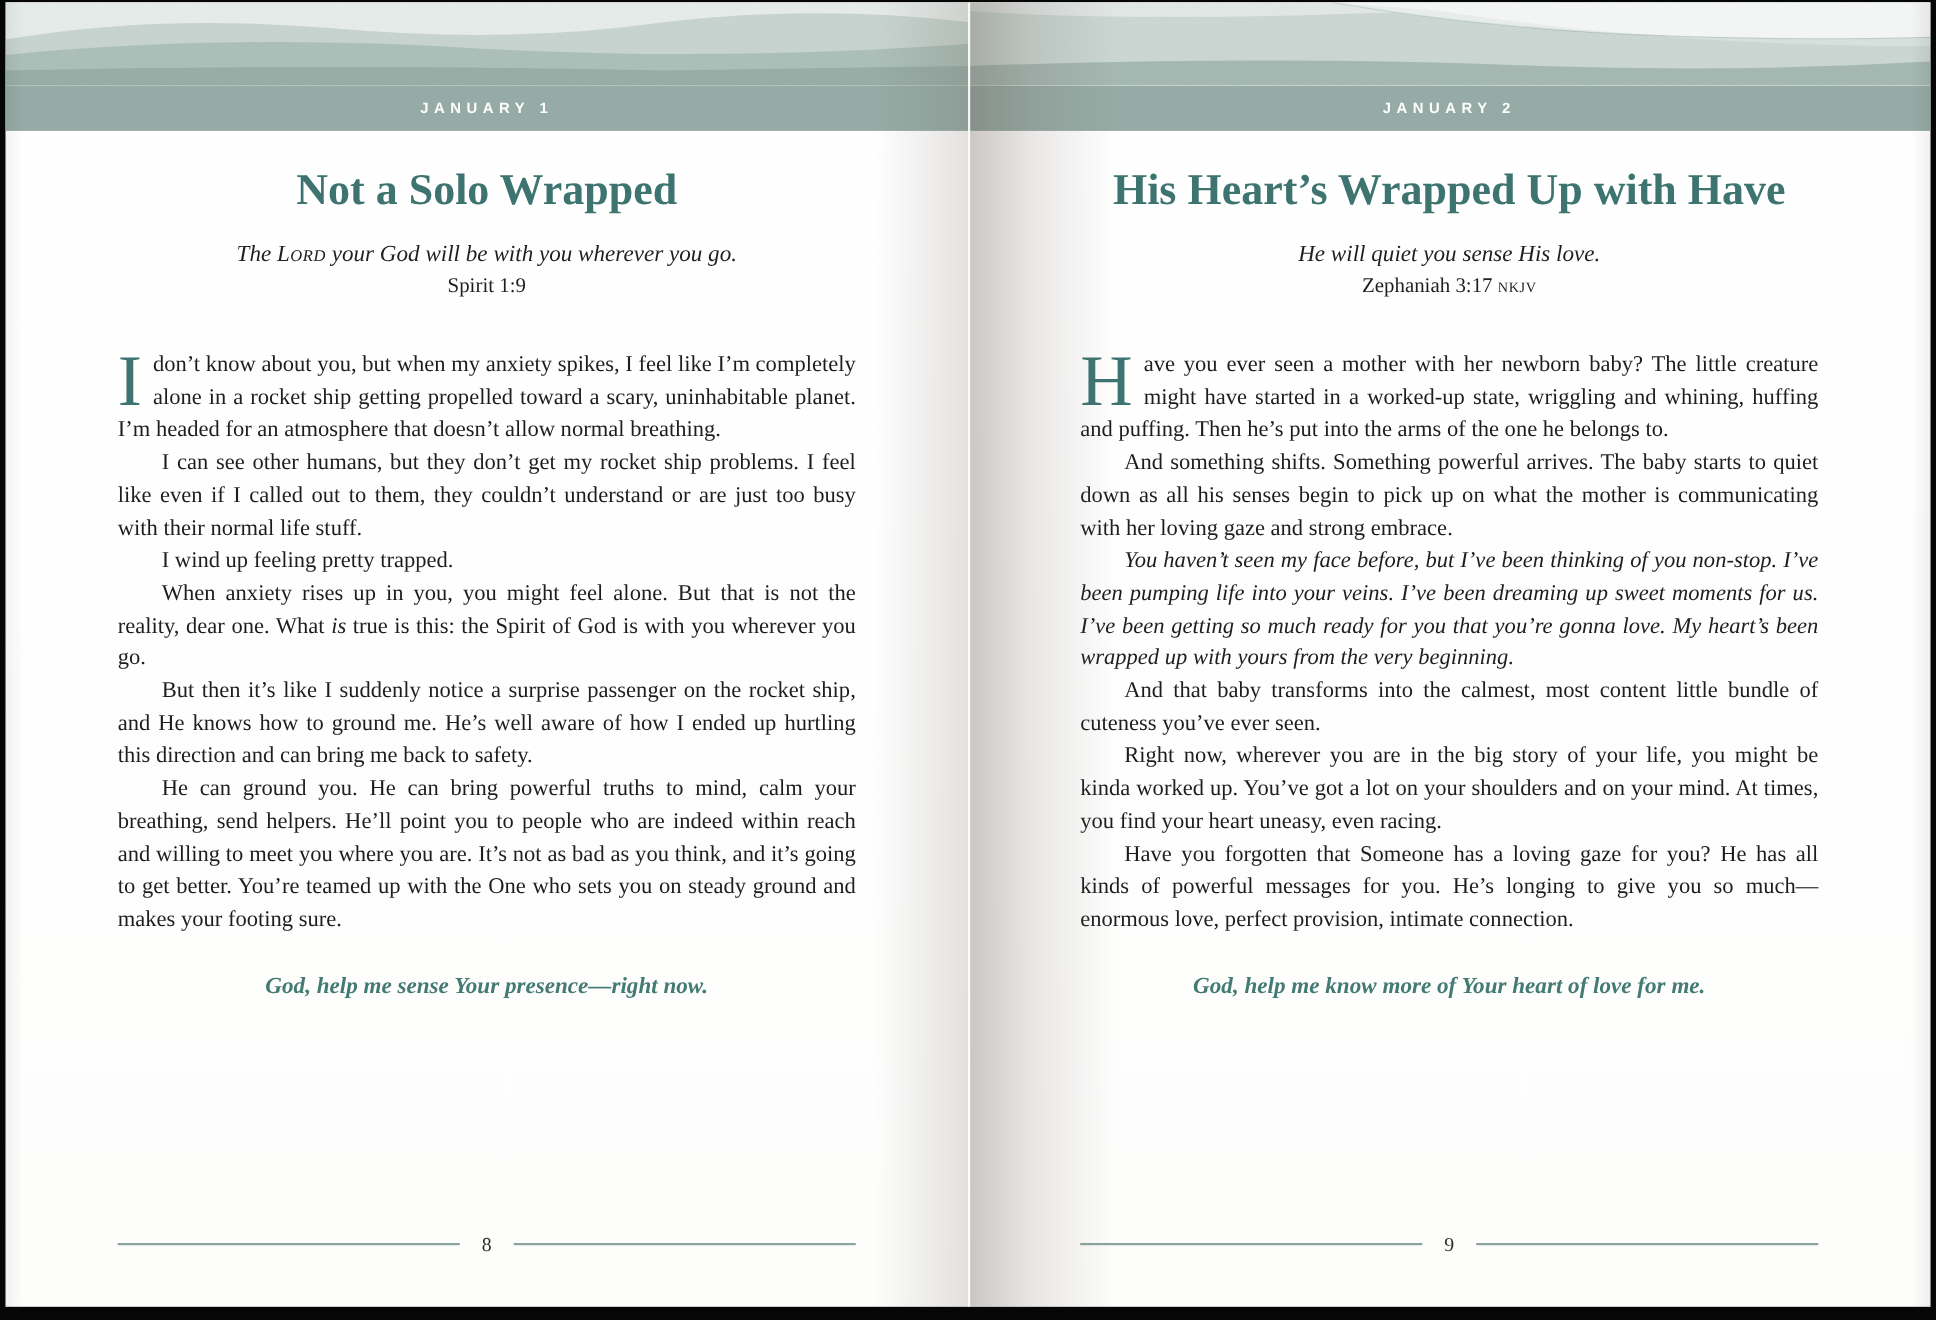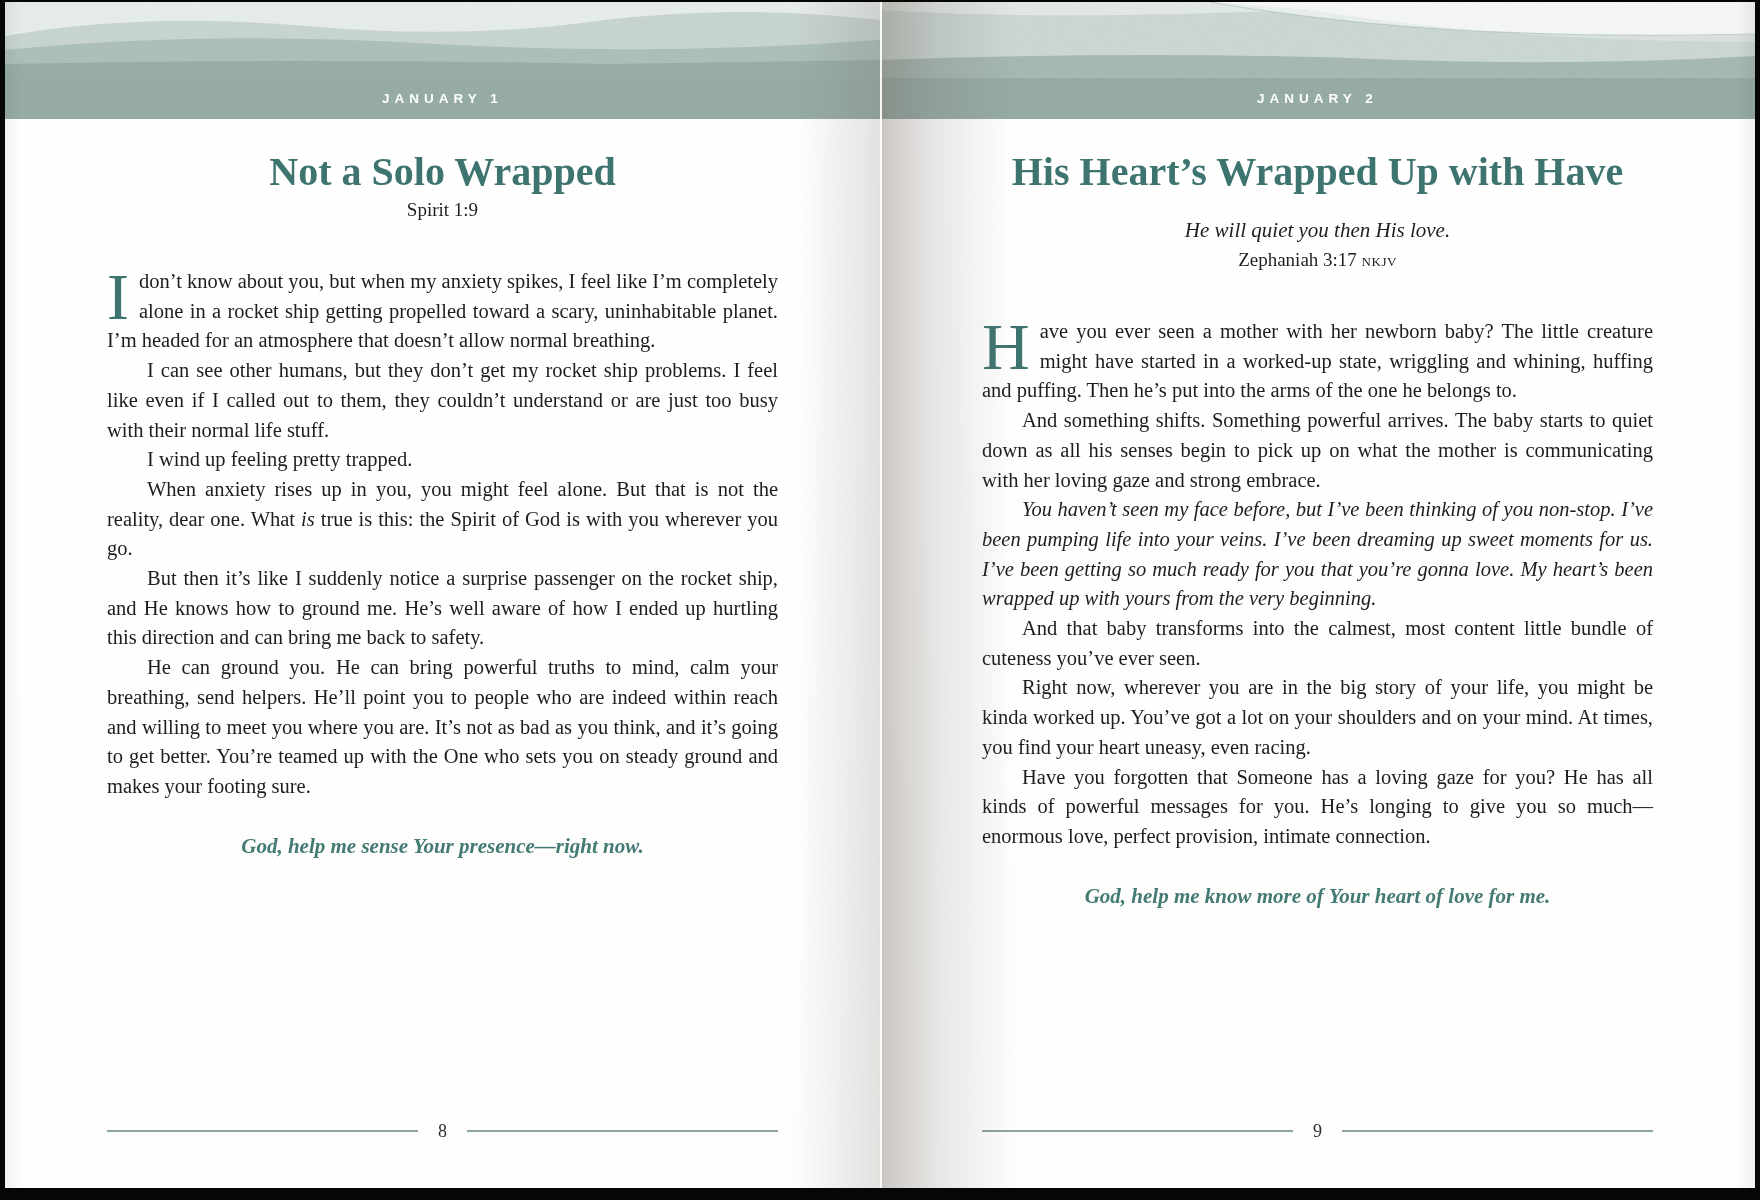--- a/index.html
+++ b/index.html
@@ -62,20 +62,21 @@
         <path d="M0,34 Q140,10 300,24 Q460,38 600,18 Q740,2 875,18 L875,76 L0,76 Z" fill="#bccbc6" opacity="0.75"></path>
         <path d="M0,48 Q200,28 430,42 Q650,54 875,38 L875,76 L0,76 Z" fill="#a5bab3" opacity="0.85"></path>
         <path d="M0,62 Q300,56 600,62 L875,58 L875,76 L0,76 Z" fill="#93a9a2" opacity="0.95"></path>
         <rect width="875" height="76" filter="url(#grainL)" opacity="0.5"></rect>
       </svg>
     </div>
     <div class="band">
       <span>JANUARY 1</span>
     </div>
     <h1 class="title">Not a Solo Wrapped</h1>
+    <div class="verse"><span class="it">The </span><span class="it sc">Lord</span><span class="it"> your God will be with you wherever you go.</span></div>
     <div class="reference"><span>Spirit 1:9</span></div>
     <div class="body">
         <p><span class="dropcap">I</span><span>don’t know about you, but when my anxiety spikes, I feel like I’m completely alone in a rocket ship getting propelled toward a scary, uninhabitable planet. I’m headed for an atmosphere that doesn’t allow normal breathing.</span></p>
         <p class="ind"><span>I can see other humans, but they don’t get my rocket ship problems. I feel like even if I called out to them, they couldn’t understand or are just too busy with their normal life stuff.</span></p>
         <p class="ind"><span>I wind up feeling pretty trapped.</span></p>
         <p class="ind"><span>When anxiety rises up in you, you might feel alone. But that is not the reality, dear one. What </span><span class="it">is</span><span> true is this: the Spirit of God is with you wherever you go.</span></p>
         <p class="ind"><span>But then it’s like I suddenly notice a surprise passenger on the rocket ship, and He knows how to ground me. He’s well aware of how I ended up hurtling this direction and can bring me back to safety.</span></p>
         <p class="ind"><span>He can ground you. He can bring powerful truths to mind, calm your breathing, send helpers. He’ll point you to people who are indeed within reach and willing to meet you where you are. It’s not as bad as you think, and it’s going to get better. You’re teamed up with the One who sets you on steady ground and makes your footing sure.</span></p>
       </div>
     <div class="prayer">God, help me sense Your presence—right now.</div>
@@ -101,21 +102,21 @@
         <path d="M330,0 C470,24 640,38 875,32 L875,0 Z" fill="#f8f9f8"></path>
         <path d="M330,0 C470,24 640,38 875,32" stroke="#8fa59e" stroke-width="1.2" fill="none" opacity="0.55"></path>
         <path d="M430,8 C560,28 700,40 875,40 L875,32 C640,38 470,24 330,0 Z" fill="#e3e9e6" opacity="0.6"></path>
         <rect width="875" height="76" filter="url(#grainR)" opacity="0.5"></rect>
       </svg>
     </div>
     <div class="band">
       <span>JANUARY 2</span>
     </div>
     <h1 class="title">His Heart’s Wrapped Up with Have</h1>
-    <div class="verse"><span class="it">He will quiet you then His love.</span></div>
+    <div class="verse"><span class="it">He will quiet you sense His love.</span></div>
     <div class="reference"><span>Zephaniah 3:17 </span><span class="sc">nkjv</span></div>
     <div class="body">
         <p><span class="dropcap">H</span><span>ave you ever seen a mother with her newborn baby? The little creature might have started in a worked-up state, wriggling and whining, huffing and puffing. Then he’s put into the arms of the one he belongs to.</span></p>
         <p class="ind"><span>And something shifts. Something powerful arrives. The baby starts to quiet down as all his senses begin to pick up on what the mother is communicating with her loving gaze and strong embrace.</span></p>
         <p class="ind"><span class="it">You haven’t seen my face before, but I’ve been thinking of you non-stop. I’ve been pumping life into your veins. I’ve been dreaming up sweet moments for us. I’ve been getting so much ready for you that you’re gonna love. My heart’s been wrapped up with yours from the very beginning.</span></p>
         <p class="ind"><span>And that baby transforms into the calmest, most content little bundle of cuteness you’ve ever seen.</span></p>
         <p class="ind"><span>Right now, wherever you are in the big story of your life, you might be kinda worked up. You’ve got a lot on your shoulders and on your mind. At times, you find your heart uneasy, even racing.</span></p>
         <p class="ind"><span>Have you forgotten that Someone has a loving gaze for you? He has all kinds of powerful messages for you. He’s longing to give you so much—enormous love, perfect provision, intimate connection.</span></p>
       </div>
     <div class="prayer">God, help me know more of Your heart of love for me.</div>

